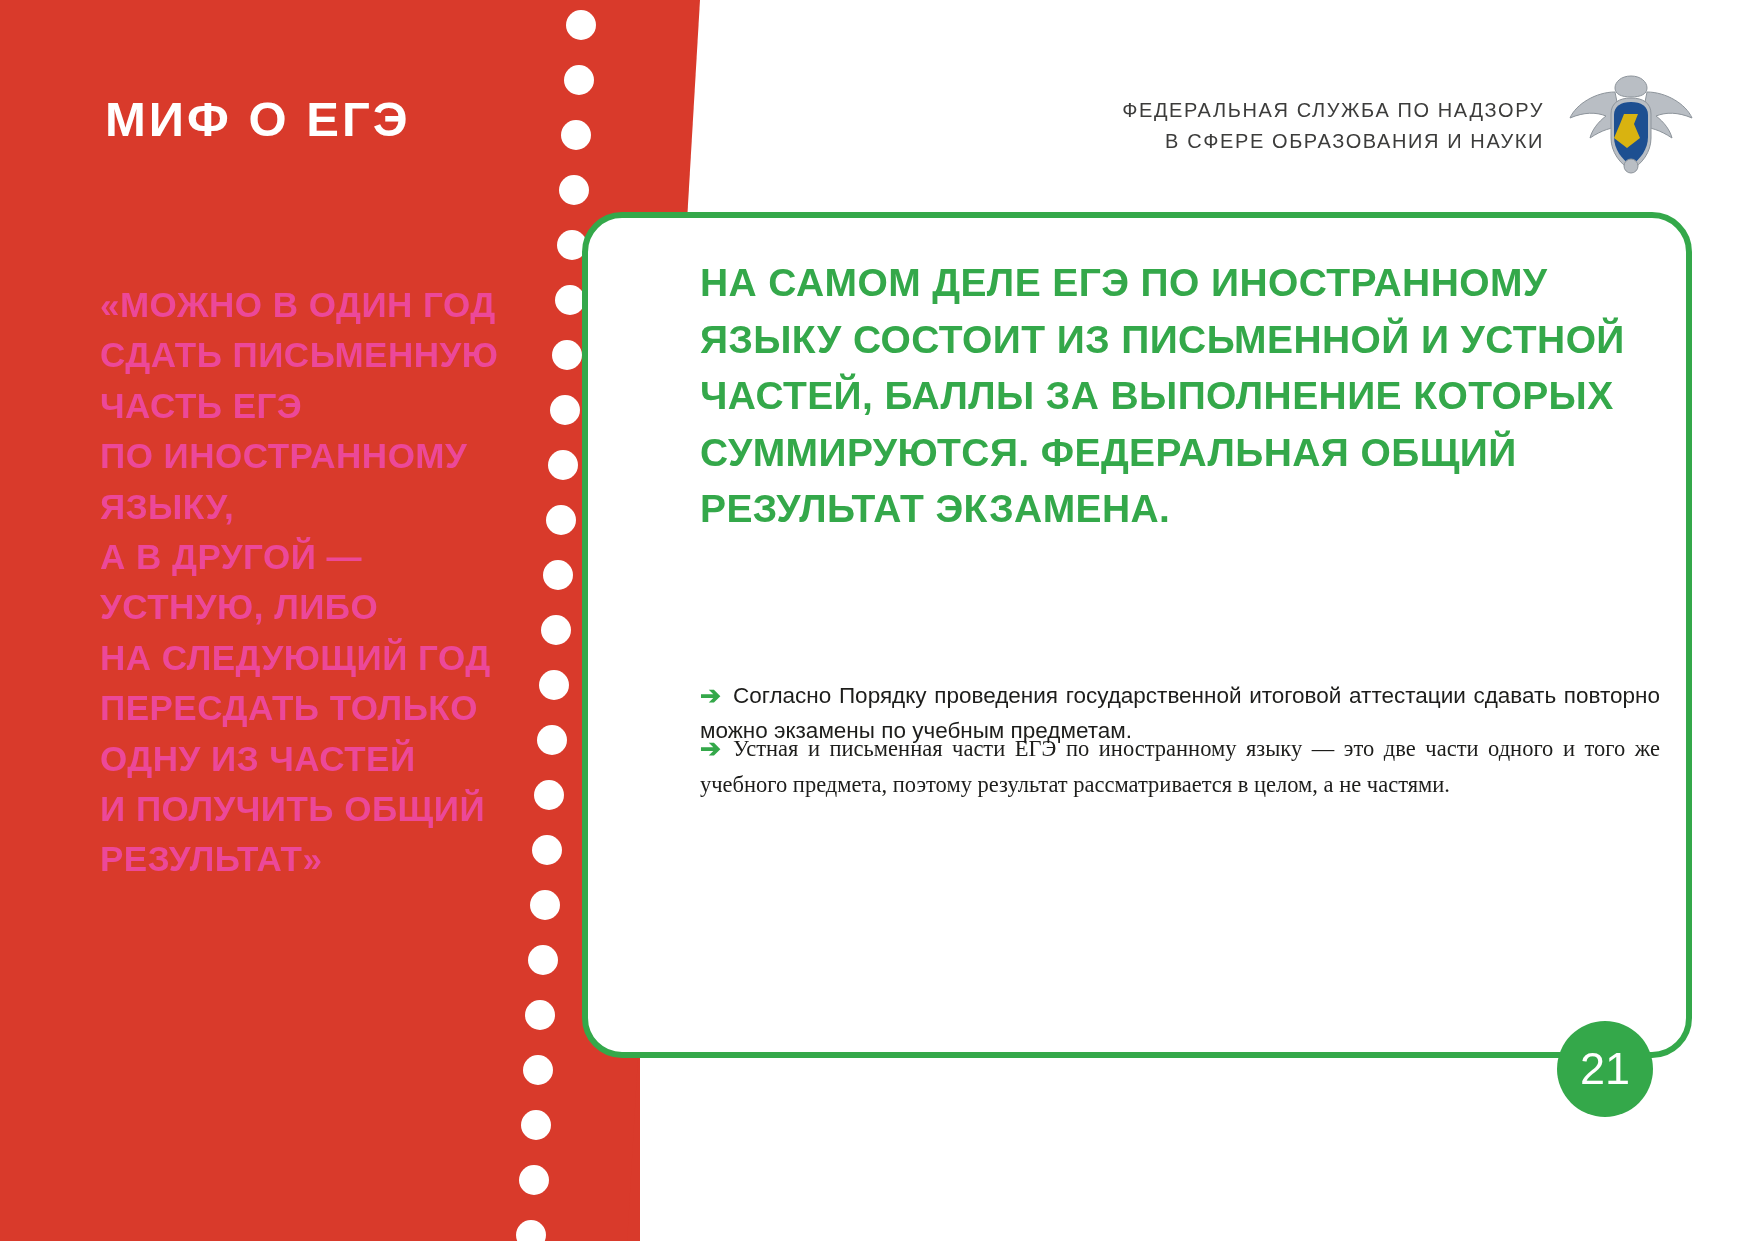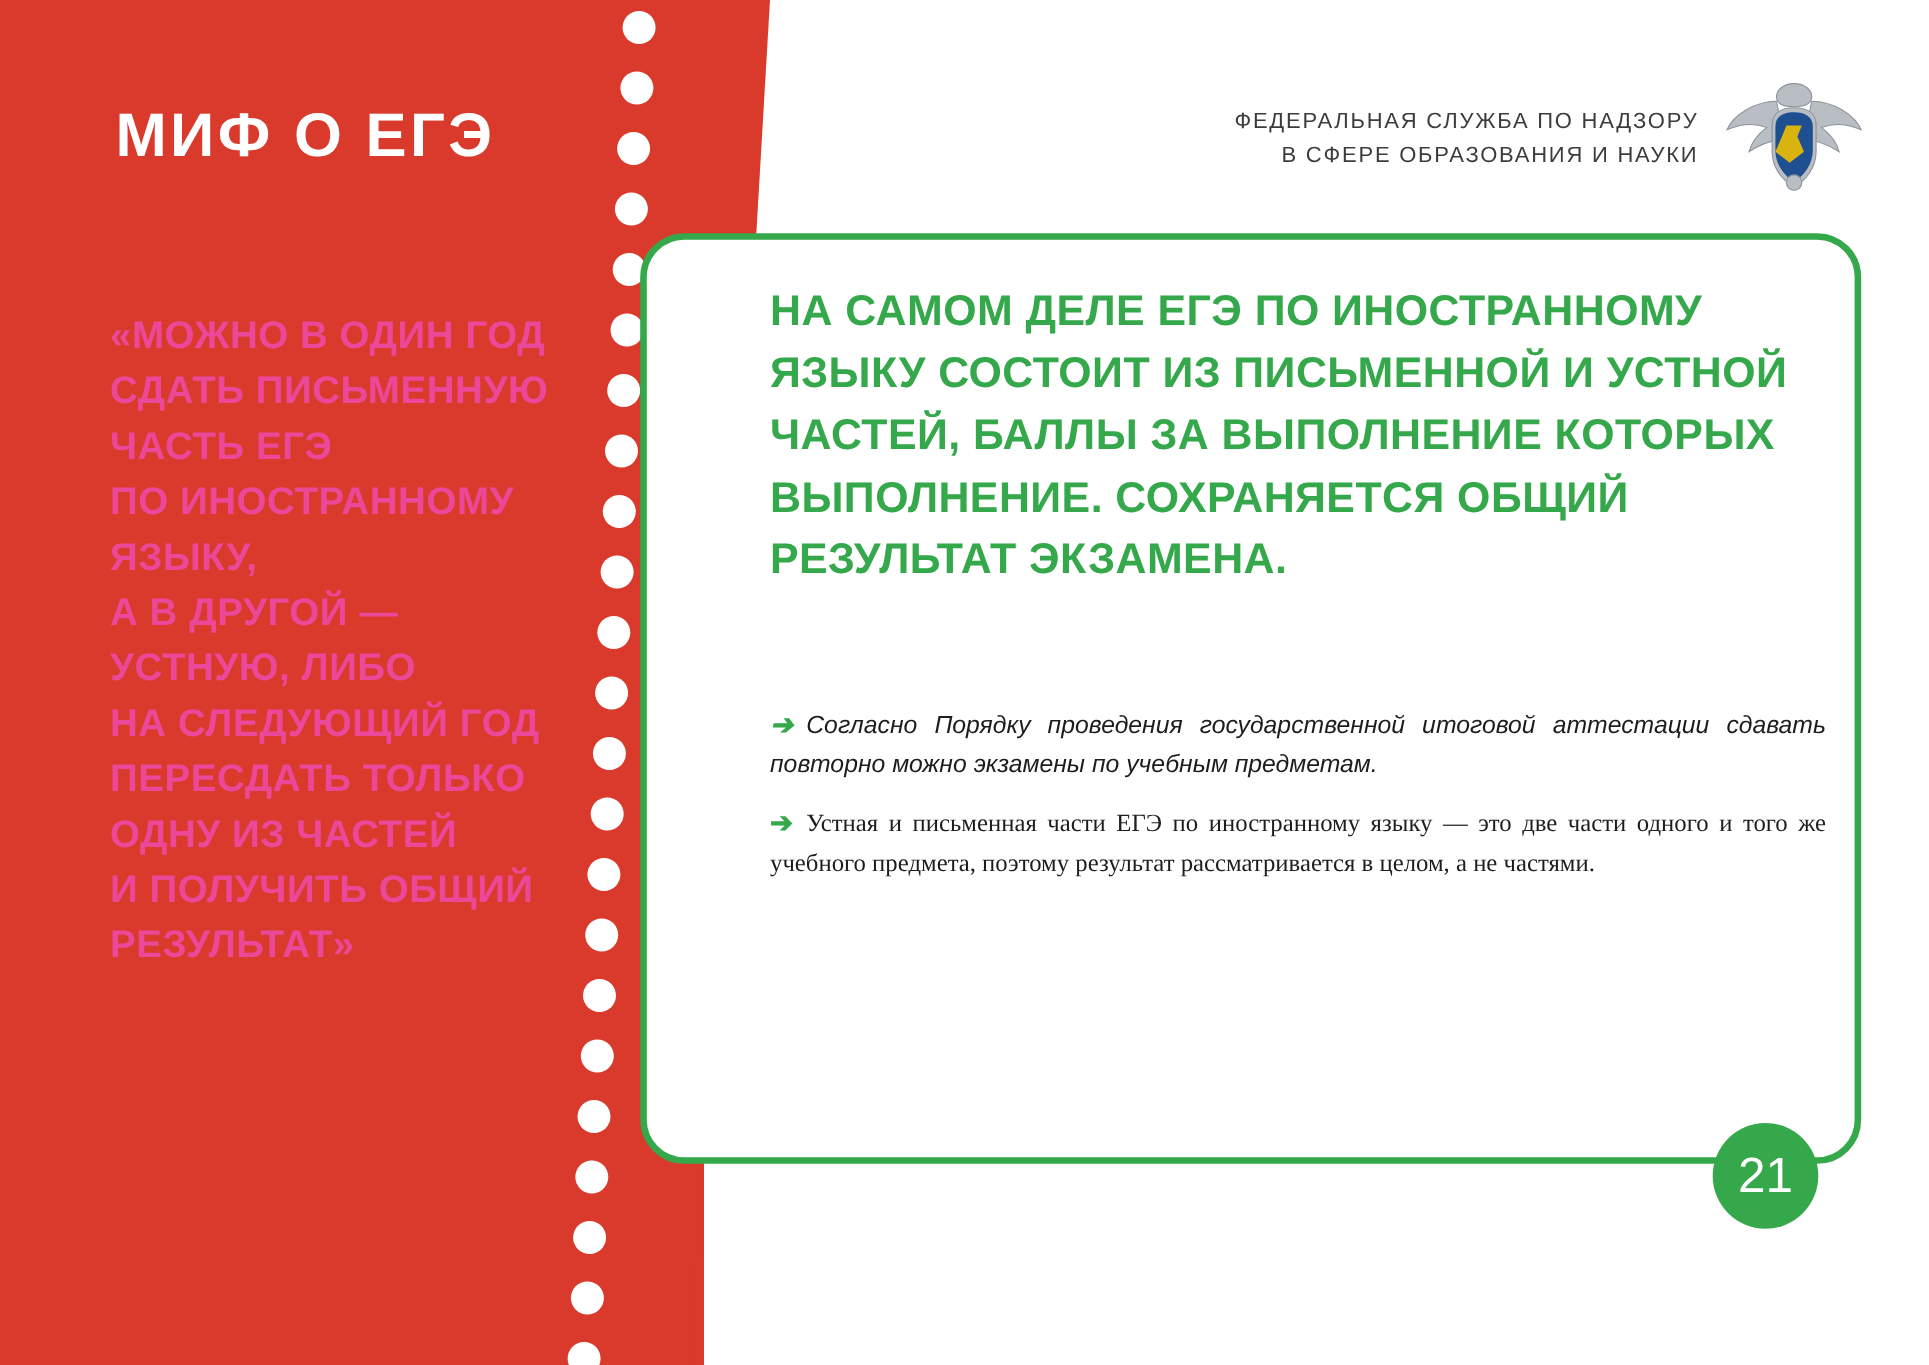--- a/index.html
+++ b/index.html
@@ -32,21 +32,21 @@
     width: 140px;
     height: 1241px;
     background: #d93a2b;
     clip-path: polygon(0 0, 100% 0, 48% 100%, 0 100%);
   }
 
   #myth-title {
     position: absolute;
     left: 105px;
     top: 95px;
-    font-size: 56px;
+    font-size: 49px;
     font-weight: bold;
     letter-spacing: 3px;
     color: #ffffff;
     line-height: 1;
     white-space: nowrap;
   }
 
   #myth-quote {
     position: absolute;
     left: 100px;
@@ -114,21 +114,21 @@
     letter-spacing: 0.4px;
   }
 
   .note {
     position: absolute;
     color: #1d1d1b;
     font-size: 22.5px;
     line-height: 1.52;
     text-align: justify;
   }
-  #note-1 { left: 700px; top: 640px; width: 960px; font-style: italic; }
+  #note-1 { left: 700px; top: 676px; width: 960px; }
   #note-2 { left: 700px; top: 730px; width: 960px; font-family: Liberation Serif, serif; }
 
   .arrow-icon {
     display: inline-block;
     color: #34a84a;
     font-size: 25px;
     font-weight: bold;
     margin-right: 12px;
     vertical-align: -1px;
   }
@@ -205,21 +205,21 @@
       <path d="M65 36 c-12 0 -20 5 -20 16 v24 c0 14 9 26 20 32 11 -6 20 -18 20 -32 V52 c0 -11 -8 -16 -20 -16z"></path>
     </g>
     <path d="M65 40 c-10 0 -17 4 -17 13 v22 c0 12 8 23 17 28 9 -5 17 -16 17 -28 V53 c0 -9 -7 -13 -17 -13z" fill="#1d4f91"></path>
     <path d="M58 52 h14 l-4 10 6 14 -13 10 -13 -10 6 -14z" fill="#d9b310"></path>
     <circle cx="65" cy="104" r="7" fill="#b9bec4" stroke="#8d949b"></circle>
   </svg>
 </div>
 
 <div id="answer-card"></div>
 
-<div id="answer-heading">НА САМОМ ДЕЛЕ ЕГЭ ПО ИНОСТРАННОМУ ЯЗЫКУ СОСТОИТ ИЗ ПИСЬМЕННОЙ И УСТНОЙ ЧАСТЕЙ, БАЛЛЫ ЗА ВЫПОЛНЕНИЕ КОТОРЫХ ВЫПОЛНЕНИЕ. СОХРАНЯЕТСЯ ОБЩИЙ РЕЗУЛЬТАТ ЭКЗАМЕНА.</div>
+<div id="answer-heading">НА САМОМ ДЕЛЕ ЕГЭ ПО ИНОСТРАННОМУ ЯЗЫКУ СОСТОИТ ИЗ ПИСЬМЕННОЙ И УСТНОЙ ЧАСТЕЙ, БАЛЛЫ ЗА ВЫПОЛНЕНИЕ КОТОРЫХ СУММИРУЮТСЯ. ФЕДЕРАЛЬНАЯ ОБЩИЙ РЕЗУЛЬТАТ ЭКЗАМЕНА.</div>
 
 <div class="note" id="note-1">
   <span class="arrow-icon">➔</span><span>Согласно Порядку проведения государственной итоговой аттестации сдавать повторно можно экзамены по учебным предметам.</span>
 </div>
 
 <div class="note" id="note-2">
   <span class="arrow-icon">➔</span><span>Устная и письменная части ЕГЭ по иностранному языку — это две части одного и того же учебного предмета, поэтому результат рассматривается в целом, а не частями.</span>
 </div>
 
 <div id="page-badge">21</div>

